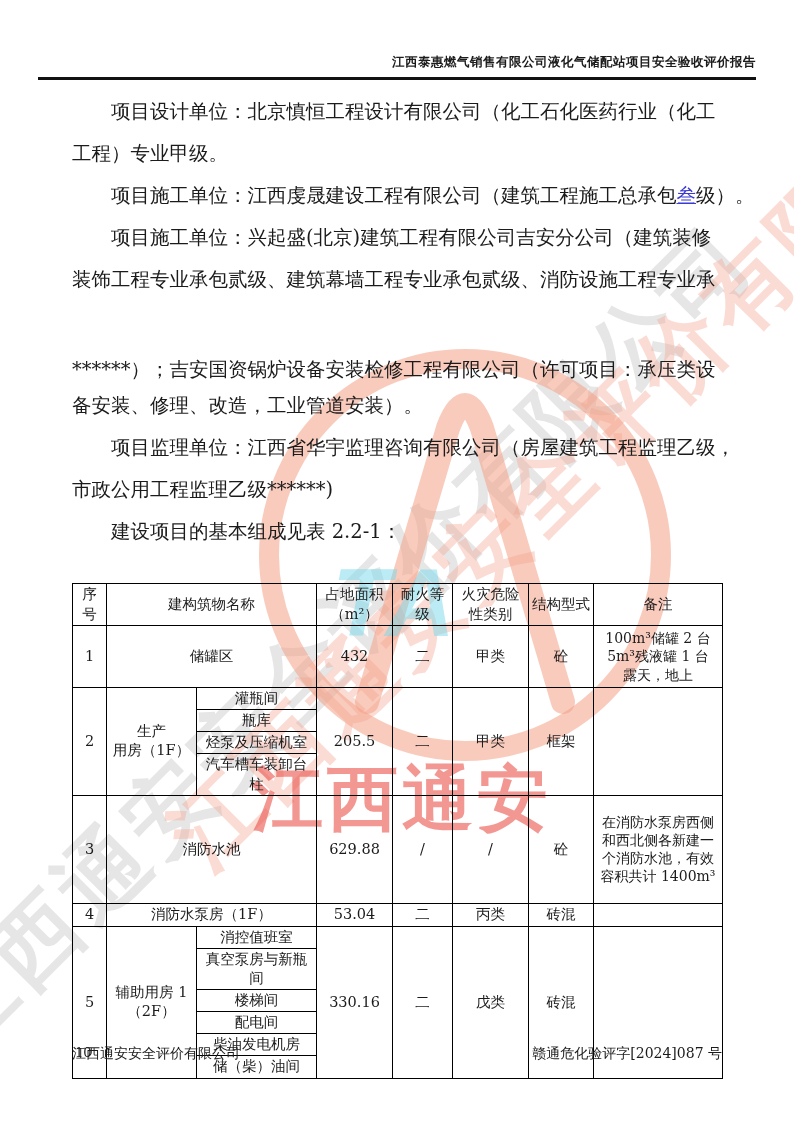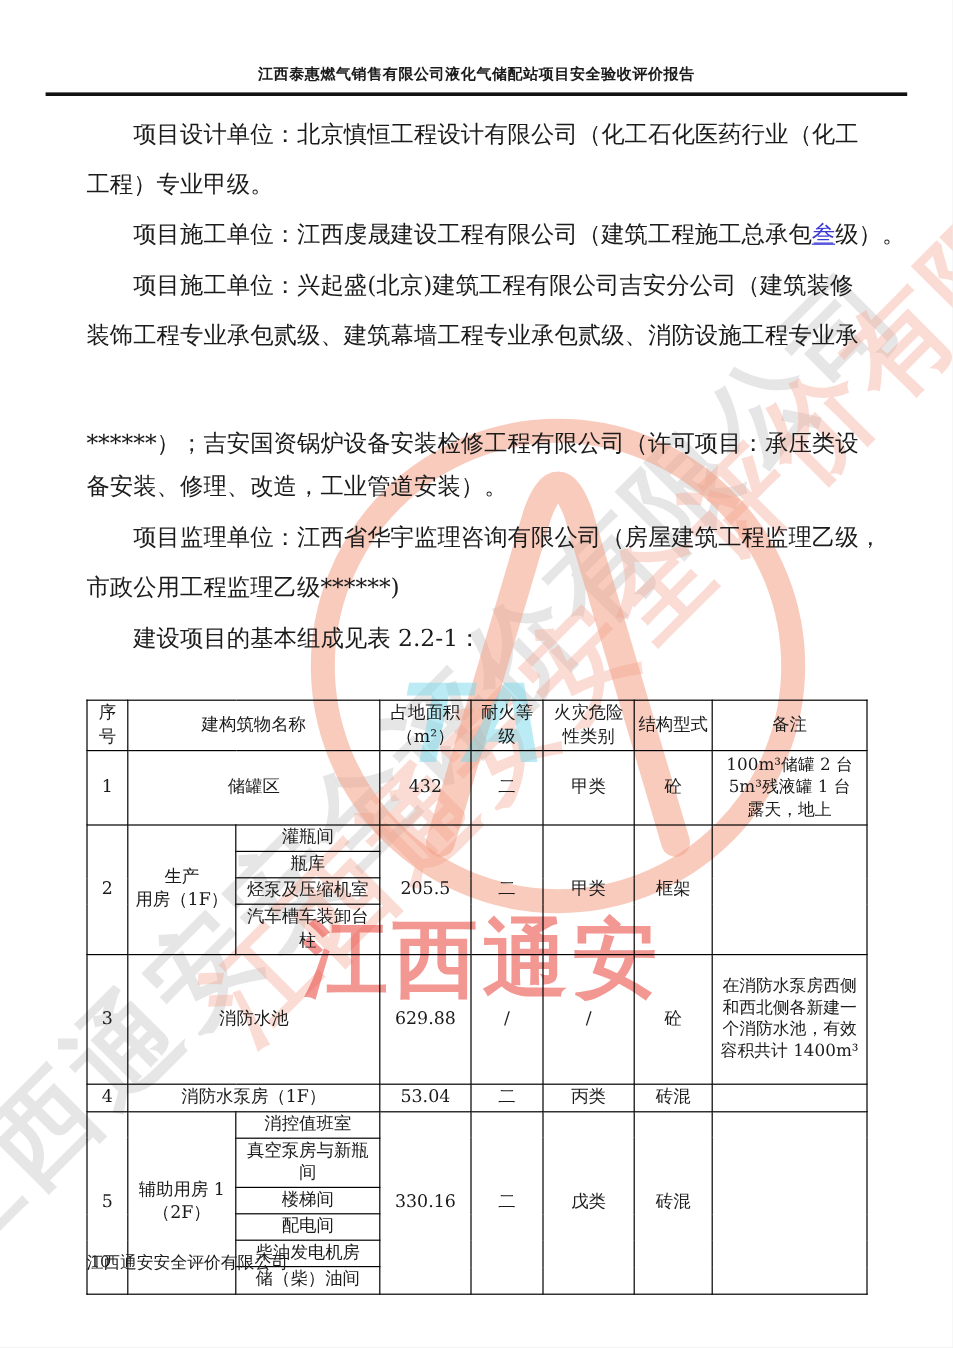--- a/index.html
+++ b/index.html
@@ -29,21 +29,21 @@
   .wm-red {
     position:absolute; left:252px; top:752px;
     font-family:"Liberation Sans","DejaVu Sans",sans-serif;
     font-weight:bold; font-size:71px; letter-spacing:4px;
     color:rgba(233,82,74,0.60);
   }
   
   .content { position:absolute; inset:0; z-index:2; }
   .doc-header {
     position:absolute; left:38px; top:50px; width:718px; height:24px;
-    text-align:center; font-size:12.5px; font-weight:600; line-height:24px;
+    text-align:right; font-size:12.5px; font-weight:600; line-height:24px;
     letter-spacing:0.5px;
   }
   .header-rule {
     position:absolute; left:38px; top:77px; width:718px; height:2.5px;
     background:#111;
   }
   .bodyline {
     position:absolute; left:72px; width:660px; height:42px;
     line-height:42px; font-size:19.5px; white-space:nowrap;
   }
@@ -203,16 +203,17 @@
           </tr>
       <tr style="height:22px">
             <td>储（柴）油间</td>
           </tr>
     </tbody>
       </table>
 
     <div class="doc-footer">
       <span class="f-mid">10</span>
       <span class="f-left">江西通安安全评价有限公司</span>
+      <span class="f-right">赣通危化验评字[2024]087 号</span>
     </div>
 
   </div>
 </div>
 
 </body></html>

